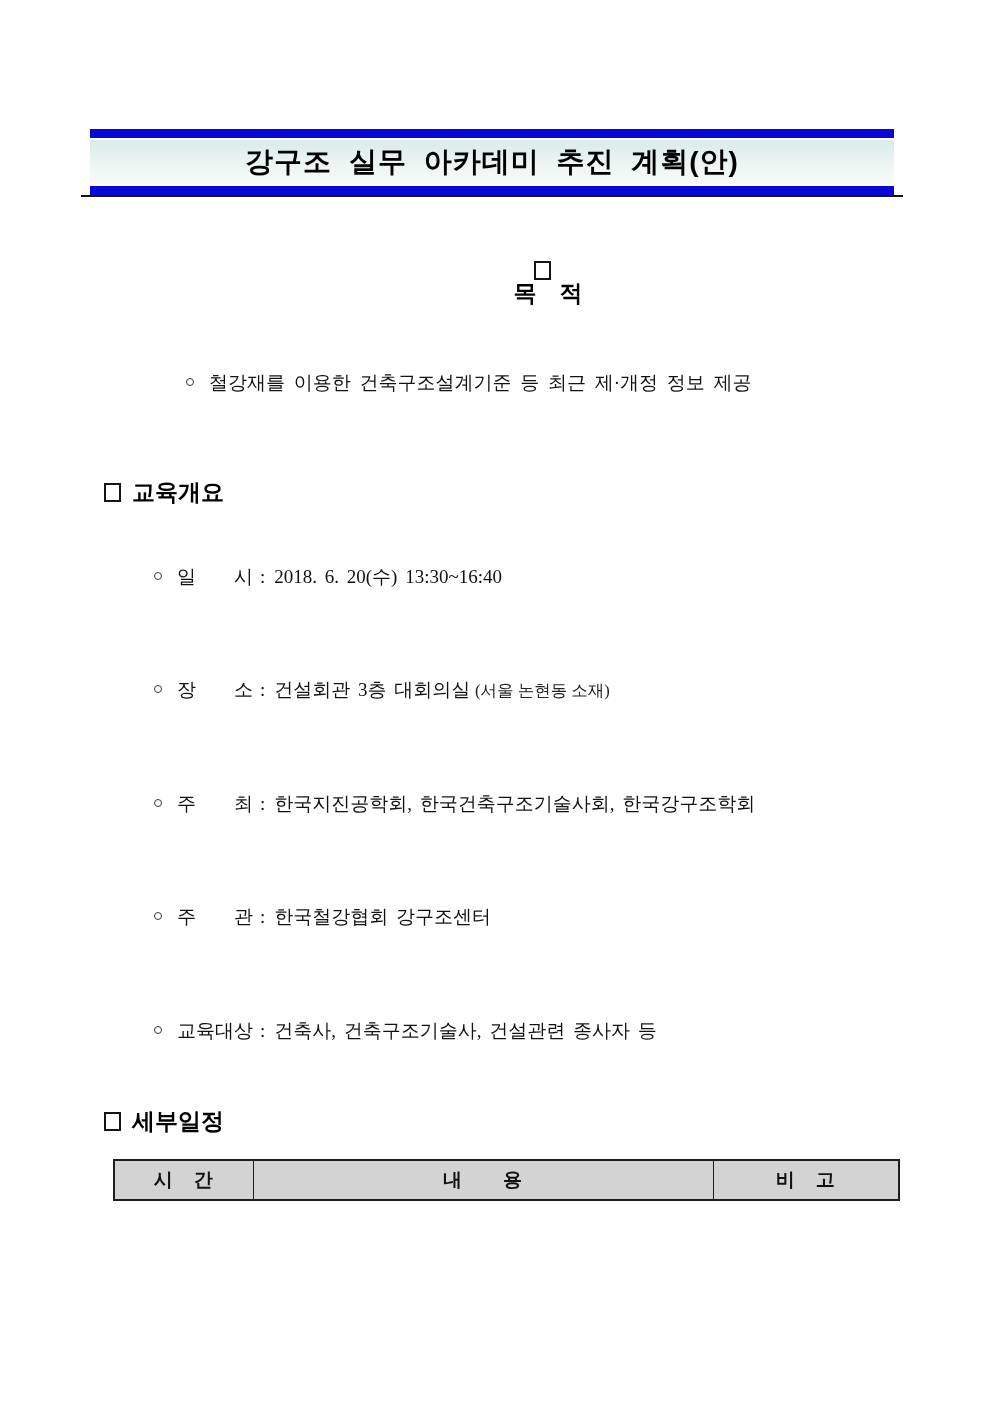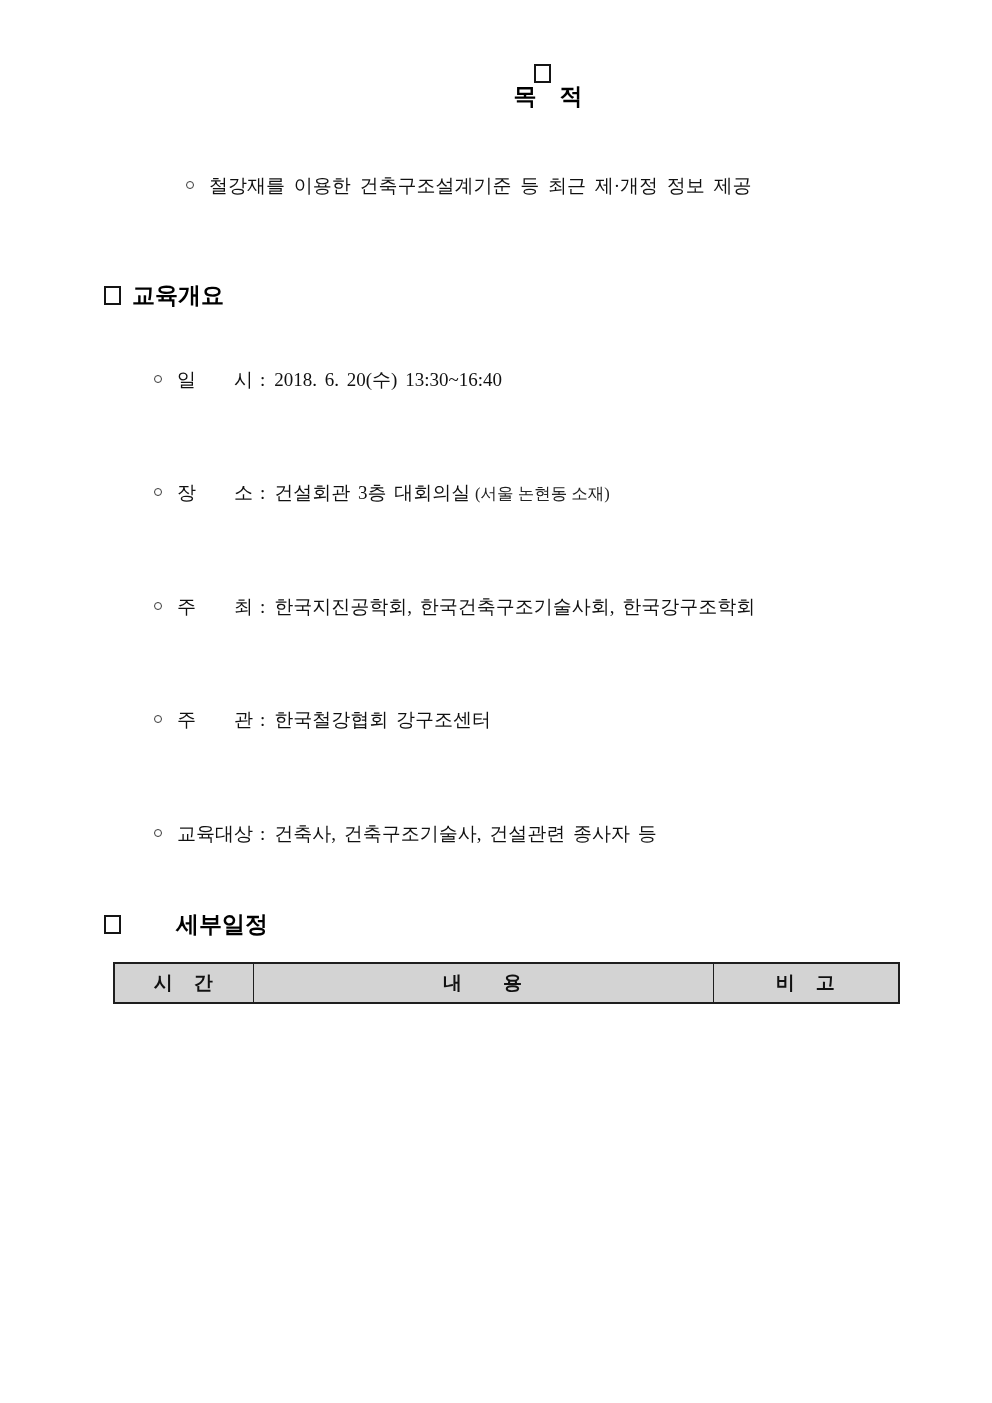--- a/index.html
+++ b/index.html
@@ -60,27 +60,35 @@
     border:1px solid #1e1e1e;text-align:center;vertical-align:middle;
   }
   table.schedule th{
     height:40px;background:var(--header-bg);
     font-size:19px;font-weight:600;white-space:pre;letter-spacing:1px;
   }
   col.w-time{width:139px;}col.w-content{width:460px;}col.w-note{width:186px;}
   
   .mt-purpose{margin-top:64px;flex-direction:column;}
   .mt-overview{margin-top:36px;}
-  .mt-schedule{margin-top:20px;gap:44px;}
+  .mt-schedule{margin-top:20px;}
 </style>
 </head>
 <body>
 
 <div class="page">
 
+  <div class="banner">
+    <div class="bar"></div>
+    <div class="panel">
+      <h1>강구조 실무 아카데미 추진 계획(안)</h1>
+    </div>
+    <div class="bar"></div>
+    <div class="underline"></div>
+  </div>
 
   <section>
     <div class="sec-h mt-purpose">
       <span class="sq"></span>
       <span>목　적</span>
     </div>
     <div class="bullets">
       <div class="b-line">
         <span class="dot"></span><span>철강재를 이용한 건축구조설계기준 등 최근 제·개정 정보 제공</span>
       </div>

